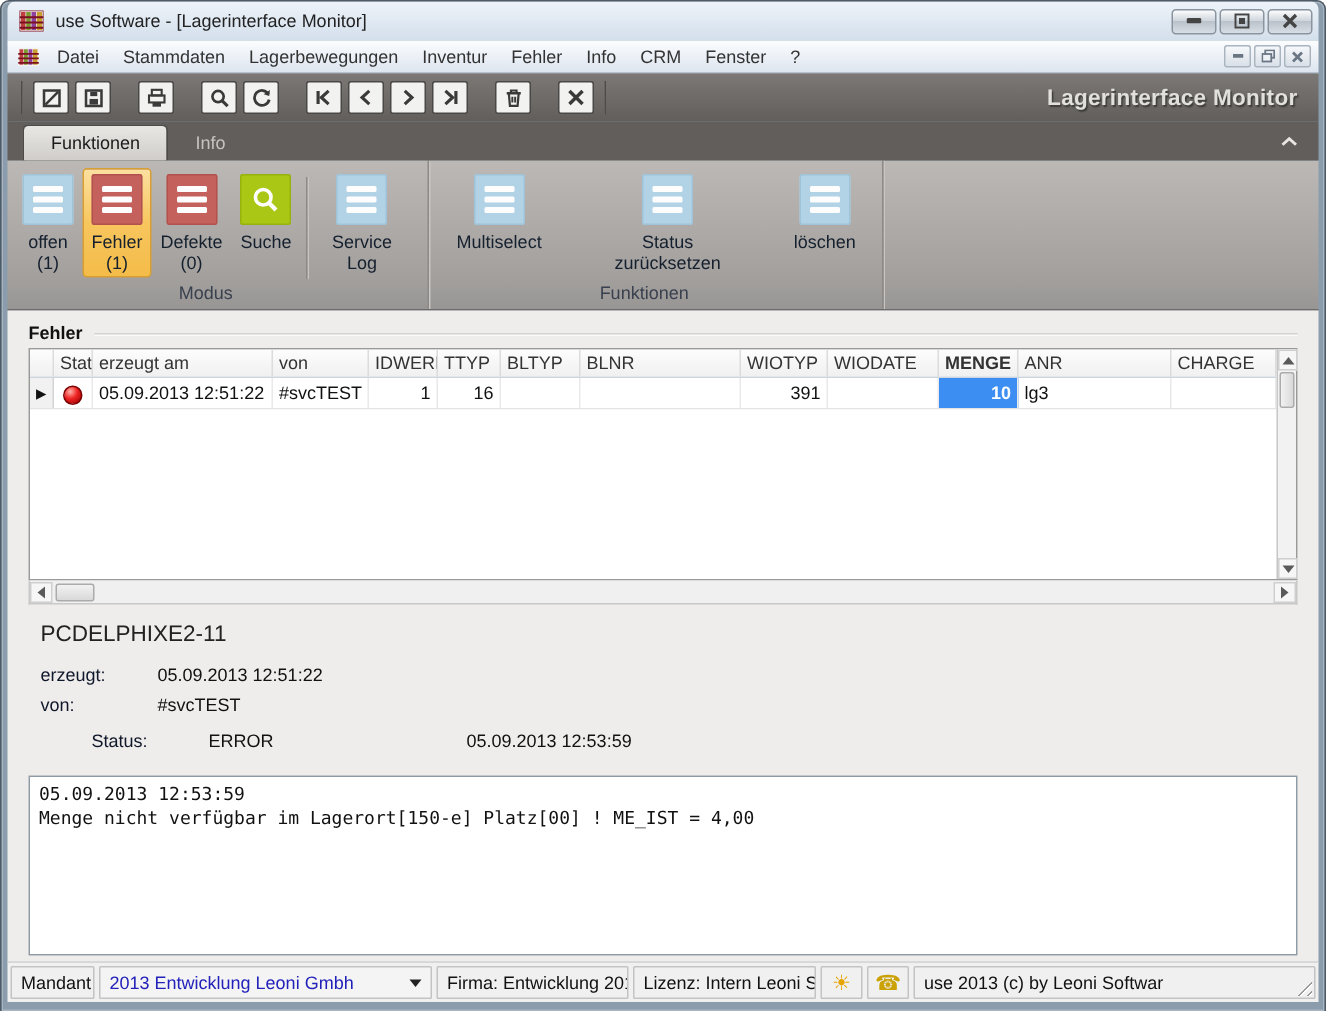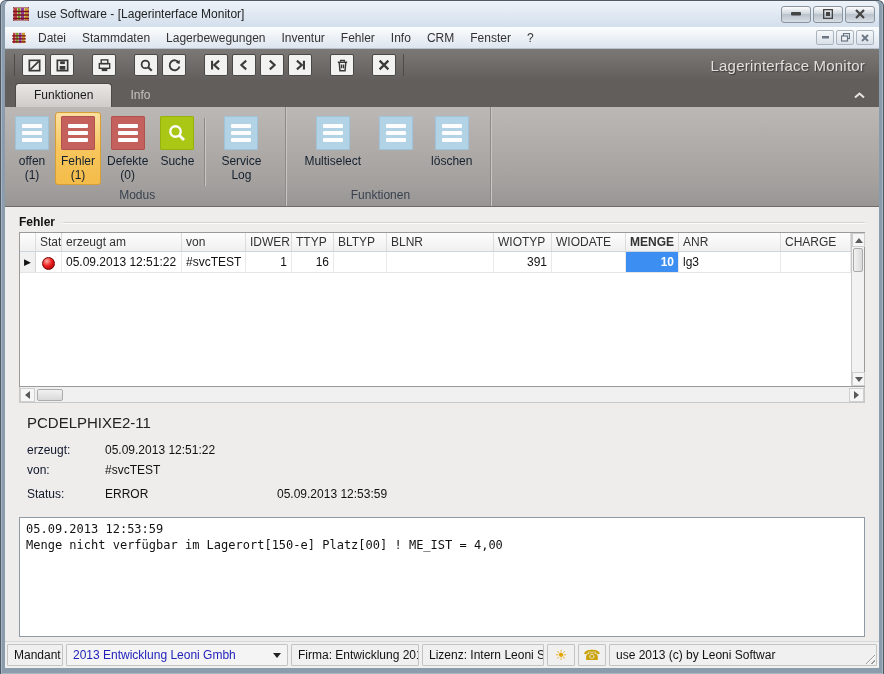--- a/index.html
+++ b/index.html
@@ -28,21 +28,21 @@
   .mdi-btns { margin-left:auto; display:flex; gap:2px; padding-right:2px; }
   .mdi-btn { width:18px; height:15px; border:1px solid #aab4bf; border-radius:2px;
              background:linear-gradient(#f6f8fa,#d9e0e8); display:flex; align-items:center; justify-content:center; }
   
   .toolbar { height:32px; background:linear-gradient(#7b7875,#615e5b);
              display:flex; align-items:center; padding:0 6px; gap:4px; }
   .tb-sep { width:1px; height:22px; background:#8f8c89; border-right:1px solid #4d4b49; margin:0 3px; }
   .tb-btn { width:24px; height:22px; background:#f2f2f0; border:1px solid #4a4846; border-radius:2px;
             display:flex; align-items:center; justify-content:center; }
   .tb-gap { width:10px; }
-  .tb-title { margin-left:auto; font-size:15px; font-weight:normal; color:#e2e0dd;
+  .tb-title { margin-left:auto; font-size:15px; font-weight:bold; color:#e2e0dd;
               text-shadow:1px 1px 1px #3c3a38; padding-right:8px; letter-spacing:.2px; }
   
   .tabstrip { height:26px; background:#615e5b; display:flex; align-items:flex-end; padding:0 0 0 10px; position:relative; }
   .tab { padding:4px 18px 5px 18px; font-size:12px; border-radius:4px 4px 0 0; }
   .tab.active { background:linear-gradient(#e9e7e4,#cfccc9); color:#1b1b1b; border:1px solid #4d4b49; border-bottom:none; }
   .tab.inactive { color:#c6c3c0; }
   .tab-chevron { position:absolute; right:14px; bottom:6px; color:#e4e2df; font-size:10px; }
   
   .ribbon { height:100px; background:linear-gradient(#bbb8b6,#a29f9d 80%,#989694);
             display:flex; border-bottom:1px solid #6e6b69; }
@@ -104,21 +104,21 @@
   .tri-left  { border-top:4px solid transparent; border-bottom:4px solid transparent; border-right:5px solid #5a5a5a; }
   .tri-right { border-top:4px solid transparent; border-bottom:4px solid transparent; border-left:5px solid #5a5a5a; }
   
   .details { padding:10px 8px 6px 8px; }
   .d-title { font-size:17px; font-weight:bold; color:#0a0a0a; letter-spacing:.2px; }
   .d-host { font-size:15px; color:#222; margin:1px 0 12px 0; }
   .d-row { display:flex; font-size:12px; margin-bottom:6px; }
   .d-label { font-weight:normal; width:78px; color:#0f172a; }
   .d-val { width:150px; color:#111; }
   .d-val2 { color:#111; padding-left:22px; }
-  .d-status-row { margin-top:10px; }
+  .d-status-row { margin-top:10px;margin-left:34px; }
   
   .msgbox { flex:1; background:#fff; border:1px solid #8f9aa4; margin-top:4px;
             font-family:"DejaVu Sans Mono","Liberation Mono",monospace; font-size:12px;
             color:#111; padding:3px 6px; line-height:16px; overflow:hidden; white-space:pre; }
   
   .statusbar { height:27px; background:#f0f0f0; border-top:1px solid #d7d7d7;
                display:flex; align-items:stretch; font-size:12px; color:#111; padding:2px 2px; gap:3px; }
   .sb-panel { border:1px solid #c3c3c3; border-radius:1px; display:flex; align-items:center;
               padding:0 6px; background:#f0f0f0; overflow:hidden; white-space:nowrap; }
   .sb-mandant { width:56px; }
@@ -338,35 +338,36 @@
               <div class="bar"></div>
               <div class="bar"></div>
               <div class="bar"></div>
             </div>
           <div class="rlabel" style="max-width:54px;">Service Log</div>
         </div>
       </div>
       <div class="rgroup-label">Modus</div>
     </div>
     <div class="rgroup">
-      <div class="rbuttons" style="padding-left:12px; gap:6px;">
+      <div class="rbuttons" style="padding-left:12px; gap:26px;">
         <div class="rbtn">
           <div class="ricon blue">
               <div class="bar"></div>
               <div class="bar"></div>
               <div class="bar"></div>
             </div>
           <div class="rlabel">Multiselect</div>
         </div>
         <div class="rbtn">
           <div class="ricon blue">
               <div class="bar"></div>
               <div class="bar"></div>
               <div class="bar"></div>
             </div>
+          <div class="rlabel" style="max-width:92px;">Status zurücksetzen</div>
         </div>
         <div class="rbtn">
           <div class="ricon blue">
               <div class="bar"></div>
               <div class="bar"></div>
               <div class="bar"></div>
             </div>
           <div class="rlabel">löschen</div>
         </div>
       </div>

